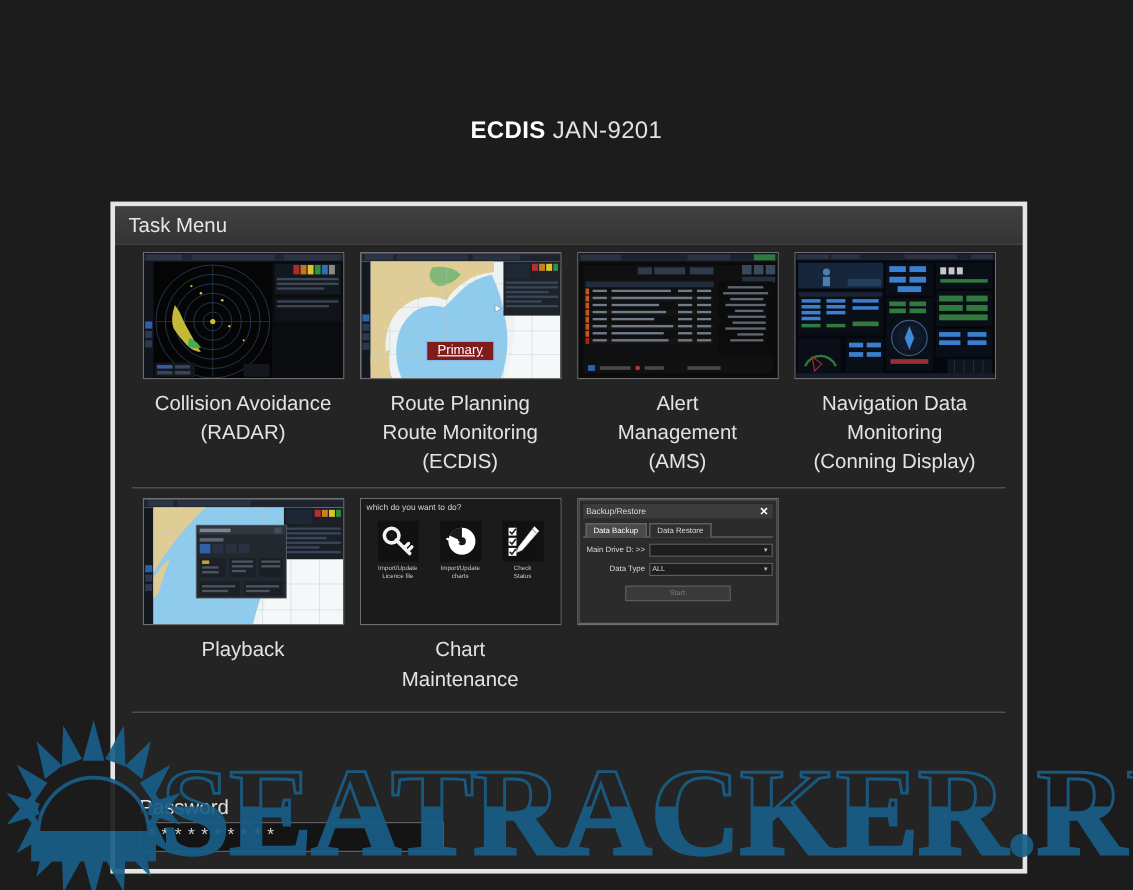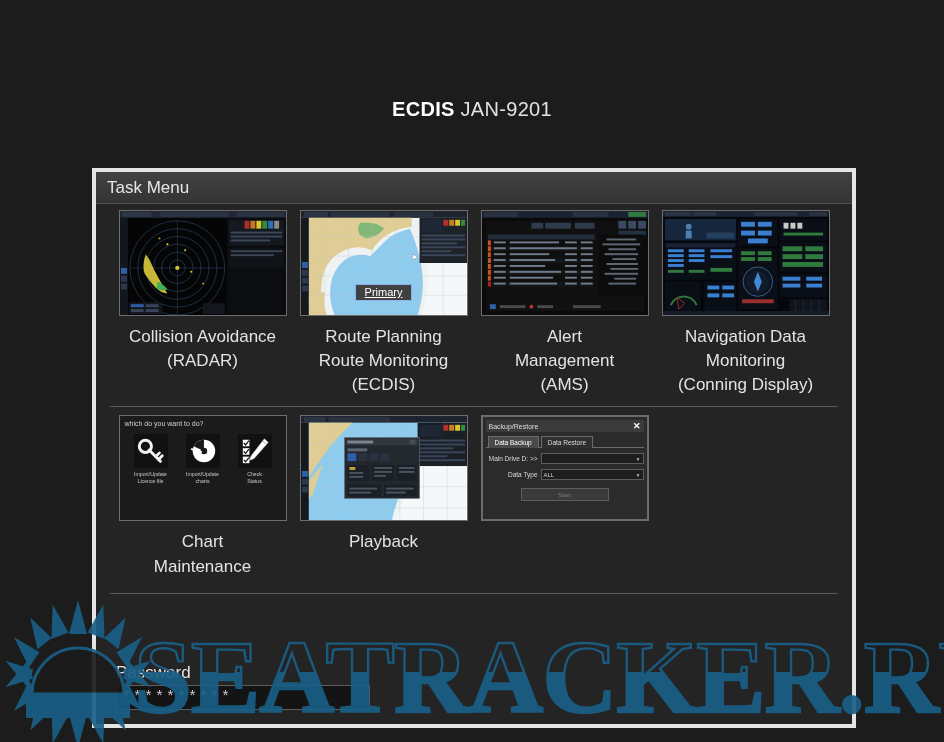--- a/index.html
+++ b/index.html
@@ -137,21 +137,21 @@
 
   
   .thumb-svg { display:block; width:100%; height:100%; }
 
   
   .primary-badge {
     position: absolute;
     left: 50%;
     transform: translateX(-50%);
     bottom: 14px;
-    background: #404040;
+    background: #7f1d1d;
     border: 1px solid #8fb2ef;
     color: #ffffff;
     font-size: 11px;
     padding: 1px 9px 2px 9px;
     border-radius: 1px;
     text-decoration: underline;
     white-space: nowrap;
   }
 
   
@@ -552,20 +552,99 @@
         </div>
         <div class="tile-label">Navigation Data
 Monitoring
 (Conning Display)</div>
       </div>
     </div>
 
     <div class="divider"></div>
 
     <div class="tile-row" id="row-two">
+
+      <div class="tile">
+        <div class="tile-thumb">
+          <svg class="thumb-svg" viewBox="0 0 168 106" preserveAspectRatio="none">
+            <rect width="168" height="106" fill="#eef3f3"></rect>
+            <rect x="0" y="0" width="168" height="7" fill="#1d2430"></rect>
+            <rect x="3" y="1" width="22" height="5" fill="#2c3544"></rect>
+            <rect x="28" y="1" width="62" height="5" fill="#2a3240"></rect>
+            <rect x="0" y="7" width="8" height="99" fill="#14181f"></rect>
+            <rect x="1" y="56" width="6" height="6" fill="#2f5fa8"></rect>
+            <rect x="1" y="64" width="6" height="6" fill="#2a3950"></rect>
+            <rect x="1" y="72" width="6" height="6" fill="#2a3950"></rect>
+
+            <path d="M8 7 L140 7 Q120 40 104 70 Q96 88 92 106 L8 106 Z" fill="#8ecbec"></path>
+
+            <path d="M8 7 L52 7 Q34 24 20 44 Q12 56 8 62 Z" fill="#e0cd95"></path>
+            <path d="M8 66 Q14 58 22 50 Q16 66 12 80 L8 84 Z" fill="#e0cd95"></path>
+
+            <path d="M142 7 L168 7 L168 106 L96 106 Q104 82 118 54 Q132 28 142 7 Z" fill="#f4f8f8"></path>
+            <g stroke="#b9c7cf" stroke-width="0.35">
+              <line x1="28" y1="7" x2="28" y2="106"></line>
+                <line x1="52" y1="7" x2="52" y2="106"></line>
+              <line x1="76" y1="7" x2="76" y2="106"></line>
+                <line x1="100" y1="7" x2="100" y2="106"></line>
+              <line x1="124" y1="7" x2="124" y2="106"></line>
+                <line x1="148" y1="7" x2="148" y2="106"></line>
+              <line x1="8" y1="28" x2="168" y2="28"></line>
+                <line x1="8" y1="50" x2="168" y2="50"></line>
+              <line x1="8" y1="72" x2="168" y2="72"></line>
+                <line x1="8" y1="94" x2="168" y2="94"></line>
+            </g>
+
+            <rect x="118" y="7" width="50" height="44" fill="#12161d" opacity="0.96"></rect>
+            <rect x="120" y="9" width="22" height="12" fill="#1e2736"></rect>
+            <rect x="144" y="9" width="5" height="6" fill="#b63030"></rect>
+            <rect x="150" y="9" width="5" height="6" fill="#c8801e"></rect>
+            <rect x="156" y="9" width="5" height="6" fill="#d8c62c"></rect>
+            <rect x="162" y="9" width="4" height="6" fill="#2f8f3f"></rect>
+            <g fill="#39455a">
+              <rect x="120" y="24" width="46" height="2"></rect>
+                <rect x="120" y="28" width="46" height="2"></rect>
+              <rect x="120" y="32" width="34" height="2"></rect>
+                <rect x="120" y="36" width="46" height="2"></rect>
+              <rect x="120" y="40" width="28" height="2"></rect>
+                <rect x="120" y="44" width="46" height="2"></rect>
+            </g>
+
+            <rect x="44" y="22" width="76" height="62" fill="#23272e" stroke="#6a6f78" stroke-width="0.6"></rect>
+            <rect x="45" y="23" width="74" height="7" fill="#32373f"></rect>
+            <rect x="47" y="25" width="26" height="3" fill="#7d848f"></rect>
+            <rect x="110" y="24" width="6" height="5" fill="#464c56"></rect>
+            <rect x="47" y="33" width="20" height="3" fill="#5e6570"></rect>
+            <g>
+              <rect x="47" y="38" width="9" height="8" fill="#2f5fa8"></rect>
+              <rect x="58" y="38" width="9" height="8" fill="#2a3140"></rect>
+              <rect x="69" y="38" width="9" height="8" fill="#2a3140"></rect>
+              <rect x="80" y="38" width="9" height="8" fill="#2a3140"></rect>
+            </g>
+            <rect x="47" y="50" width="22" height="16" fill="#1b1f26"></rect>
+            <rect x="49" y="52" width="6" height="3" fill="#c6a03a"></rect>
+            <rect x="49" y="57" width="14" height="2" fill="#4d545f"></rect>
+            <rect x="49" y="61" width="14" height="2" fill="#4d545f"></rect>
+            <rect x="72" y="50" width="22" height="16" fill="#1b1f26"></rect>
+            <rect x="74" y="52" width="18" height="2" fill="#4d545f"></rect>
+            <rect x="74" y="56" width="18" height="2" fill="#4d545f"></rect>
+            <rect x="74" y="60" width="12" height="2" fill="#4d545f"></rect>
+            <rect x="97" y="50" width="20" height="16" fill="#1b1f26"></rect>
+            <rect x="99" y="52" width="16" height="2" fill="#4d545f"></rect>
+            <rect x="99" y="56" width="16" height="2" fill="#4d545f"></rect>
+            <rect x="47" y="70" width="34" height="12" fill="#1b1f26"></rect>
+            <rect x="84" y="70" width="33" height="12" fill="#1b1f26"></rect>
+            <rect x="49" y="73" width="28" height="2" fill="#4d545f"></rect>
+            <rect x="49" y="77" width="22" height="2" fill="#4d545f"></rect>
+            <rect x="86" y="73" width="28" height="2" fill="#4d545f"></rect>
+            <rect x="86" y="77" width="20" height="2" fill="#4d545f"></rect>
+          </svg>
+        </div>
+        <div class="tile-label">Playback</div>
+      </div>
 
       <div class="tile">
         <div class="tile-thumb">
           <div class="cm-wrap">
             <div class="cm-question">which do you want to do?</div>
             <div class="cm-icons">
               <div class="cm-item">
                 <div class="cm-glyph">
                   <svg viewBox="0 0 32 32" width="30" height="30">
                     <circle cx="10" cy="11" r="6.5" fill="none" stroke="#f2f2f2" stroke-width="3.2"></circle>
@@ -608,99 +687,20 @@
               </div>
             </div>
           </div>
         </div>
         <div class="tile-label">Chart
 Maintenance</div>
       </div>
 
       <div class="tile">
         <div class="tile-thumb">
-          <svg class="thumb-svg" viewBox="0 0 168 106" preserveAspectRatio="none">
-            <rect width="168" height="106" fill="#eef3f3"></rect>
-            <rect x="0" y="0" width="168" height="7" fill="#1d2430"></rect>
-            <rect x="3" y="1" width="22" height="5" fill="#2c3544"></rect>
-            <rect x="28" y="1" width="62" height="5" fill="#2a3240"></rect>
-            <rect x="0" y="7" width="8" height="99" fill="#14181f"></rect>
-            <rect x="1" y="56" width="6" height="6" fill="#2f5fa8"></rect>
-            <rect x="1" y="64" width="6" height="6" fill="#2a3950"></rect>
-            <rect x="1" y="72" width="6" height="6" fill="#2a3950"></rect>
-
-            <path d="M8 7 L140 7 Q120 40 104 70 Q96 88 92 106 L8 106 Z" fill="#8ecbec"></path>
-
-            <path d="M8 7 L52 7 Q34 24 20 44 Q12 56 8 62 Z" fill="#e0cd95"></path>
-            <path d="M8 66 Q14 58 22 50 Q16 66 12 80 L8 84 Z" fill="#e0cd95"></path>
-
-            <path d="M142 7 L168 7 L168 106 L96 106 Q104 82 118 54 Q132 28 142 7 Z" fill="#f4f8f8"></path>
-            <g stroke="#b9c7cf" stroke-width="0.35">
-              <line x1="28" y1="7" x2="28" y2="106"></line>
-                <line x1="52" y1="7" x2="52" y2="106"></line>
-              <line x1="76" y1="7" x2="76" y2="106"></line>
-                <line x1="100" y1="7" x2="100" y2="106"></line>
-              <line x1="124" y1="7" x2="124" y2="106"></line>
-                <line x1="148" y1="7" x2="148" y2="106"></line>
-              <line x1="8" y1="28" x2="168" y2="28"></line>
-                <line x1="8" y1="50" x2="168" y2="50"></line>
-              <line x1="8" y1="72" x2="168" y2="72"></line>
-                <line x1="8" y1="94" x2="168" y2="94"></line>
-            </g>
-
-            <rect x="118" y="7" width="50" height="44" fill="#12161d" opacity="0.96"></rect>
-            <rect x="120" y="9" width="22" height="12" fill="#1e2736"></rect>
-            <rect x="144" y="9" width="5" height="6" fill="#b63030"></rect>
-            <rect x="150" y="9" width="5" height="6" fill="#c8801e"></rect>
-            <rect x="156" y="9" width="5" height="6" fill="#d8c62c"></rect>
-            <rect x="162" y="9" width="4" height="6" fill="#2f8f3f"></rect>
-            <g fill="#39455a">
-              <rect x="120" y="24" width="46" height="2"></rect>
-                <rect x="120" y="28" width="46" height="2"></rect>
-              <rect x="120" y="32" width="34" height="2"></rect>
-                <rect x="120" y="36" width="46" height="2"></rect>
-              <rect x="120" y="40" width="28" height="2"></rect>
-                <rect x="120" y="44" width="46" height="2"></rect>
-            </g>
-
-            <rect x="44" y="22" width="76" height="62" fill="#23272e" stroke="#6a6f78" stroke-width="0.6"></rect>
-            <rect x="45" y="23" width="74" height="7" fill="#32373f"></rect>
-            <rect x="47" y="25" width="26" height="3" fill="#7d848f"></rect>
-            <rect x="110" y="24" width="6" height="5" fill="#464c56"></rect>
-            <rect x="47" y="33" width="20" height="3" fill="#5e6570"></rect>
-            <g>
-              <rect x="47" y="38" width="9" height="8" fill="#2f5fa8"></rect>
-              <rect x="58" y="38" width="9" height="8" fill="#2a3140"></rect>
-              <rect x="69" y="38" width="9" height="8" fill="#2a3140"></rect>
-              <rect x="80" y="38" width="9" height="8" fill="#2a3140"></rect>
-            </g>
-            <rect x="47" y="50" width="22" height="16" fill="#1b1f26"></rect>
-            <rect x="49" y="52" width="6" height="3" fill="#c6a03a"></rect>
-            <rect x="49" y="57" width="14" height="2" fill="#4d545f"></rect>
-            <rect x="49" y="61" width="14" height="2" fill="#4d545f"></rect>
-            <rect x="72" y="50" width="22" height="16" fill="#1b1f26"></rect>
-            <rect x="74" y="52" width="18" height="2" fill="#4d545f"></rect>
-            <rect x="74" y="56" width="18" height="2" fill="#4d545f"></rect>
-            <rect x="74" y="60" width="12" height="2" fill="#4d545f"></rect>
-            <rect x="97" y="50" width="20" height="16" fill="#1b1f26"></rect>
-            <rect x="99" y="52" width="16" height="2" fill="#4d545f"></rect>
-            <rect x="99" y="56" width="16" height="2" fill="#4d545f"></rect>
-            <rect x="47" y="70" width="34" height="12" fill="#1b1f26"></rect>
-            <rect x="84" y="70" width="33" height="12" fill="#1b1f26"></rect>
-            <rect x="49" y="73" width="28" height="2" fill="#4d545f"></rect>
-            <rect x="49" y="77" width="22" height="2" fill="#4d545f"></rect>
-            <rect x="86" y="73" width="28" height="2" fill="#4d545f"></rect>
-            <rect x="86" y="77" width="20" height="2" fill="#4d545f"></rect>
-          </svg>
-        </div>
-        <div class="tile-label">Playback</div>
-      </div>
-
-      <div class="tile">
-        <div class="tile-thumb">
           <div class="br-wrap">
             <div class="br-title">
               <span>Backup/Restore</span>
               <span class="br-close">✕</span>
             </div>
             <div class="br-tabs">
               <div class="br-tab active">Data Backup</div>
               <div class="br-tab">Data Restore</div>
             </div>
             <div class="br-sep"></div>

